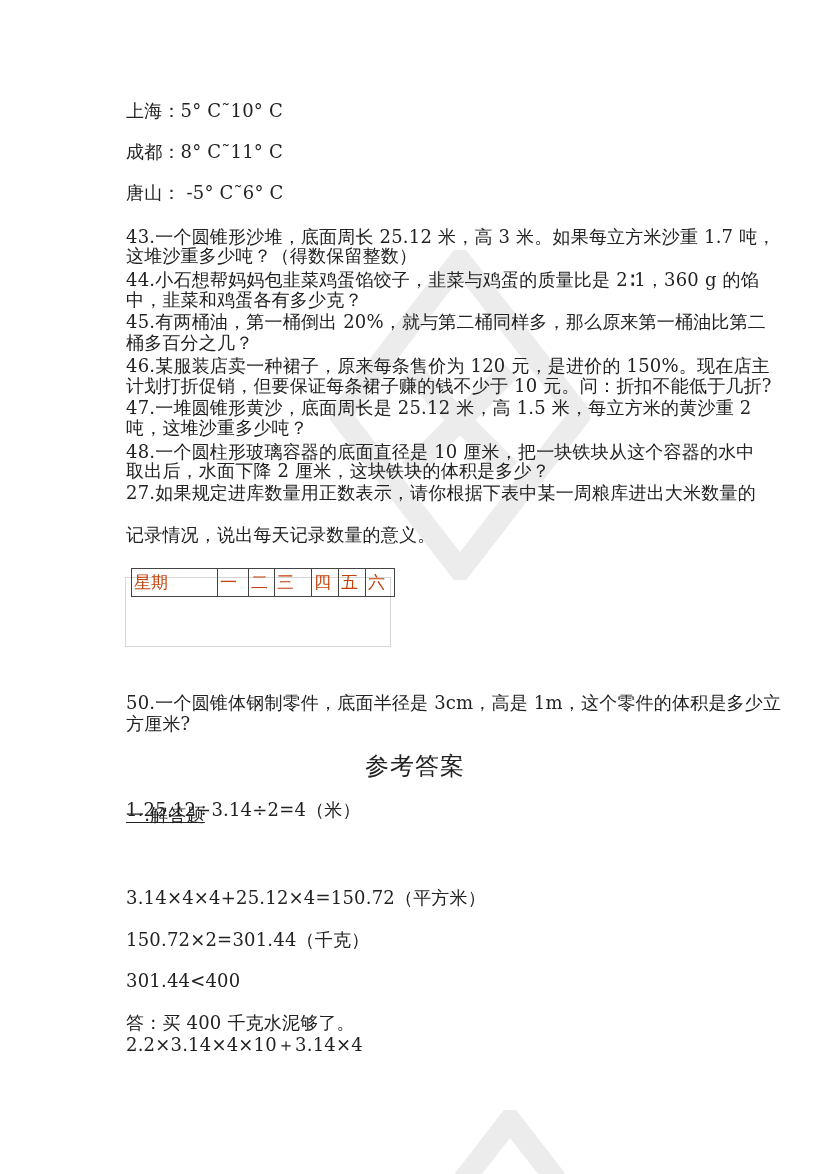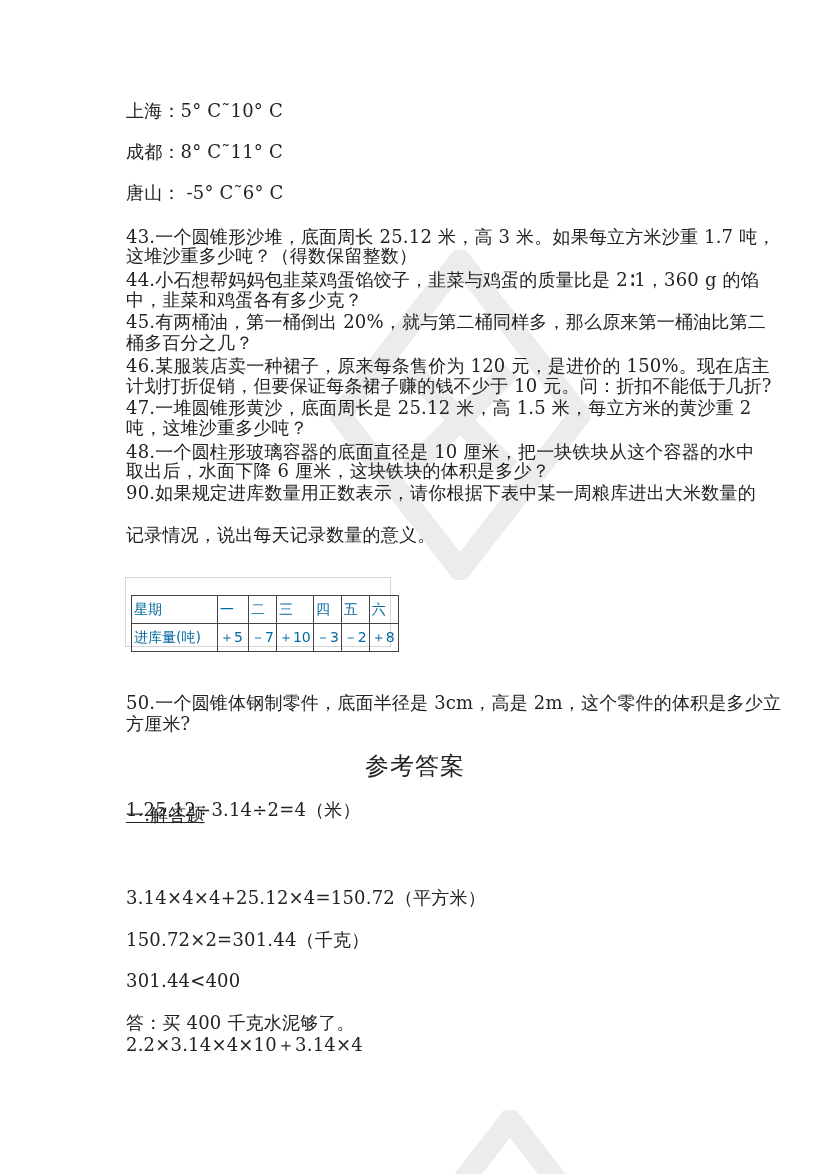--- a/index.html
+++ b/index.html
@@ -45,25 +45,25 @@
       left: 125px;
       top: 577px;
       width: 266px;
       height: 70px;
       border: 1px solid #d6d6d6;
       box-sizing: border-box;
     }
     table.stock {
       position: absolute;
       left: 131px;
-      top: 595px;
+      top: 568px;
       border-collapse: collapse;
       font-family: "DejaVu Sans", "Liberation Sans", sans-serif;
-      font-size: 14px;
-      color: #0369a1;
+      font-size: 17px;
+      color: #c2410c;
     }
     table.stock td {
       border: 1.5px solid #444444;
       height: 27px;
       padding: 0 2px;
       white-space: nowrap;
       vertical-align: middle;
     }
     table.stock td.head { width: 81px; }
     table.stock td.c1 { width: 26px; }
@@ -103,50 +103,41 @@
 <div class="line" style="top:312px;text-align:right;">45.有两桶油，第一桶倒出 20%，就与第二桶同样多，那么原来第一桶油比第二</div>
 <div class="line" style="top:333px;">桶多百分之几？</div>
 
 <div class="line" style="top:356px;">46.某服装店卖一种裙子，原来每条售价为 120 元，是进价的 150%。现在店主</div>
 <div class="line" style="top:376px;">计划打折促销，但要保证每条裙子赚的钱不少于 10 元。问：折扣不能低于几折?</div>
 
 <div class="line" style="top:398px;">47.一堆圆锥形黄沙，底面周长是 25.12 米，高 1.5 米，每立方米的黄沙重 2</div>
 <div class="line" style="top:418px;">吨，这堆沙重多少吨？</div>
 
 <div class="line" style="top:442px;">48.一个圆柱形玻璃容器的底面直径是 10 厘米，把一块铁块从这个容器的水中</div>
-<div class="line" style="top:461px;">取出后，水面下降 6 厘米，这块铁块的体积是多少？</div>
+<div class="line" style="top:461px;">取出后，水面下降 2 厘米，这块铁块的体积是多少？</div>
 
-<div class="line" style="top:483px;">90.如果规定进库数量用正数表示，请你根据下表中某一周粮库进出大米数量的</div>
+<div class="line" style="top:483px;">27.如果规定进库数量用正数表示，请你根据下表中某一周粮库进出大米数量的</div>
 <div class="line" style="top:525px;">记录情况，说出每天记录数量的意义。</div>
 
 <div class="table-frame"></div>
 <table class="stock">
   <tbody>
       <tr>
     <td class="head">星期</td>
     <td class="c1">一</td>
     <td class="c2">二</td>
     <td class="c3">三</td>
     <td class="c4">四</td>
     <td class="c5">五</td>
     <td class="c6">六</td>
   </tr>
-  <tr>
-    <td class="head">进库量(吨)</td>
-    <td class="c1">＋5</td>
-    <td class="c2">－7</td>
-    <td class="c3">＋10</td>
-    <td class="c4">－3</td>
-    <td class="c5">－2</td>
-    <td class="c6">＋8</td>
-  </tr>
 </tbody>
   </table>
 
-<div class="line" style="top:693px;">50.一个圆锥体钢制零件，底面半径是 3cm，高是 2m，这个零件的体积是多少立</div>
+<div class="line" style="top:693px;">50.一个圆锥体钢制零件，底面半径是 3cm，高是 1m，这个零件的体积是多少立</div>
 <div class="line" style="top:714px;">方厘米?</div>
 
 <div class="heading">参考答案</div>
 
 <div class="line" style="top:805px;text-decoration:underline;">一.解答题</div>
 <div class="line" style="top:800px;">1.25.12÷3.14÷2=4（米）</div>
 <div class="line" style="top:888px;">3.14×4×4+25.12×4=150.72（平方米）</div>
 <div class="line" style="top:930px;">150.72×2=301.44（千克）</div>
 <div class="line" style="top:971px;">301.44&lt;400</div>
 <div class="line" style="top:1013px;">答：买 400 千克水泥够了。</div>

